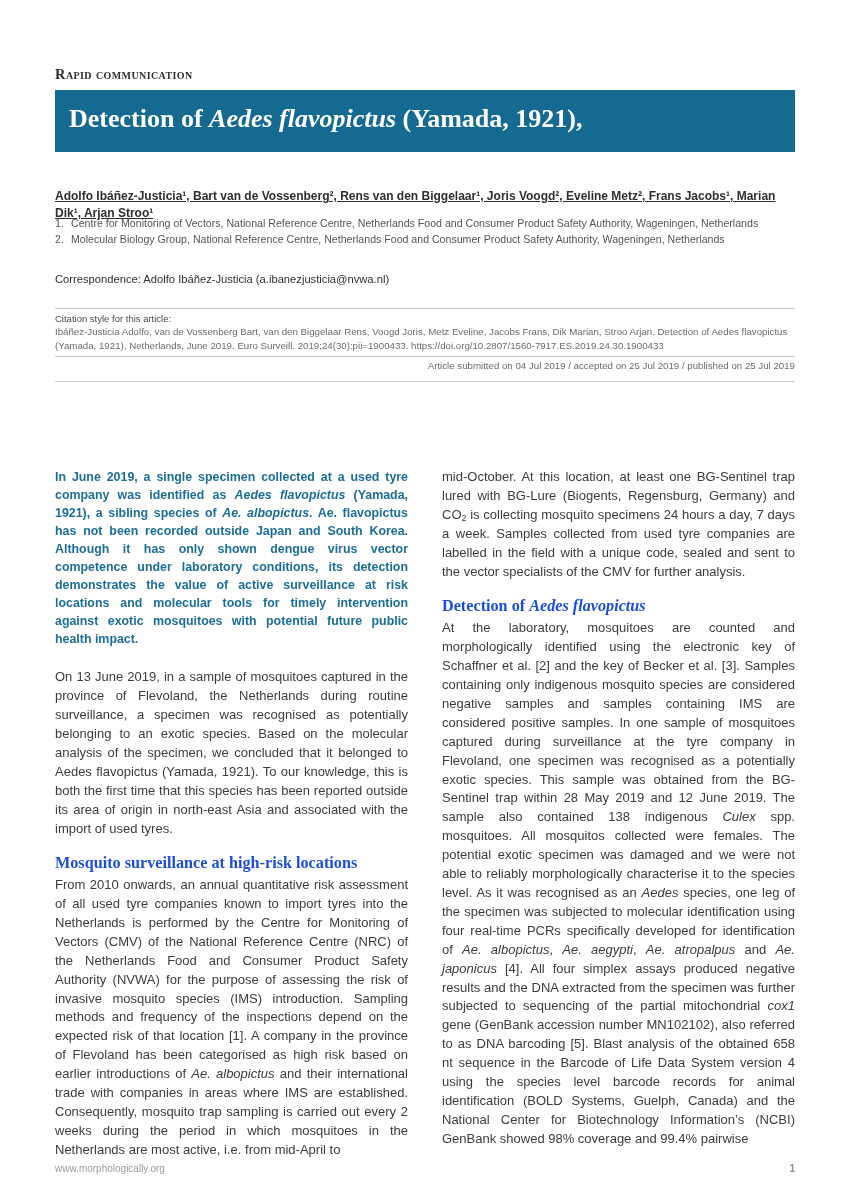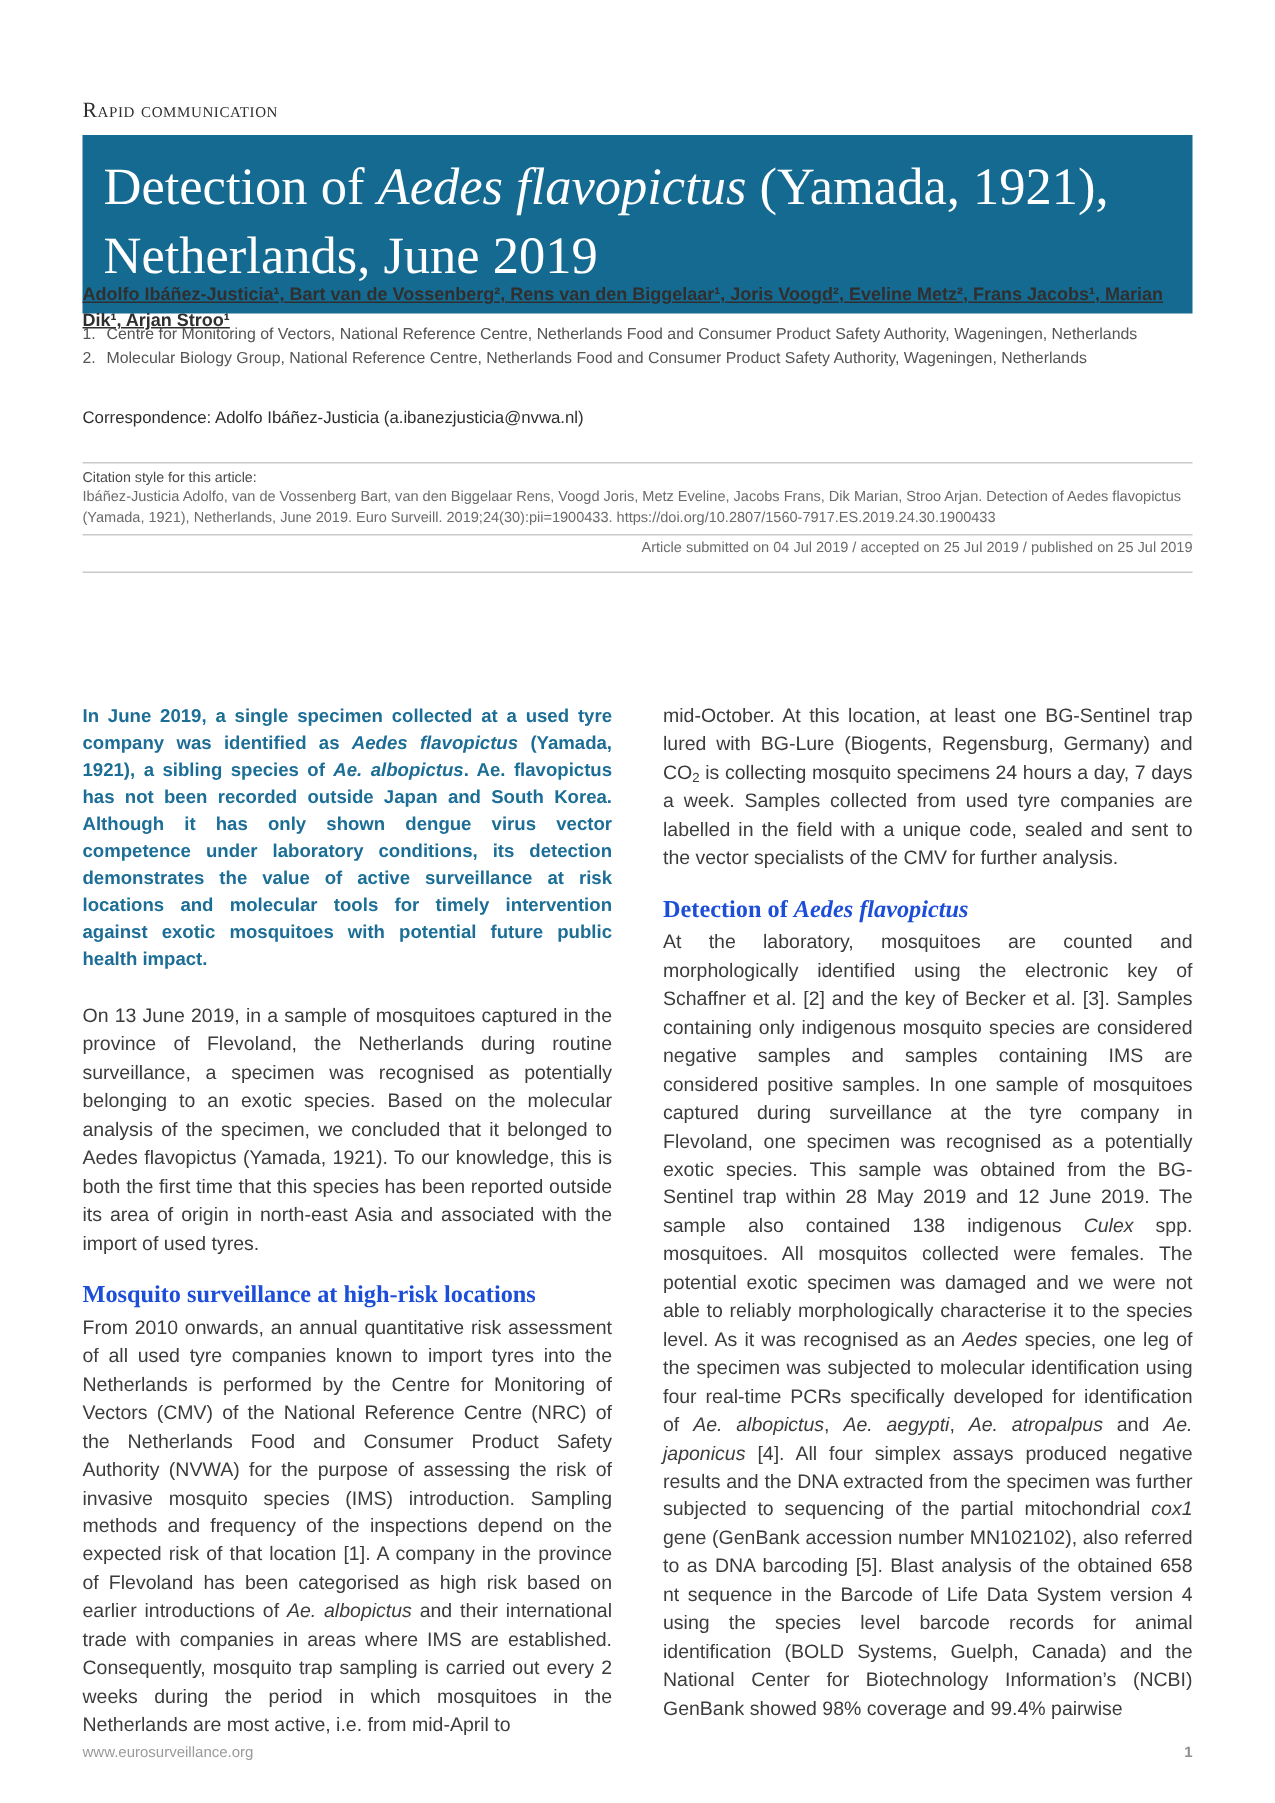--- a/index.html
+++ b/index.html
@@ -22,44 +22,44 @@
     inset: 0;
     padding: 0;
   }
 
   
   .kicker {
     position: absolute;
     left: 55px;
     top: 66px;
     font-family: "Liberation Serif", serif;
-    font-weight: normal;
+    font-weight: bold;
     font-size: 14.5px;
     letter-spacing: 0.4px;
     color: #2e2e2e;
     font-variant: small-caps;
     text-transform: lowercase;
   }
   .kicker::first-letter { text-transform: uppercase; }
 
   .title-banner {
     position: absolute;
     left: 55px;
     top: 90px;
     width: 740px;
     background: #146a91;
     padding: 12px 14px 16px 14px;
     box-sizing: border-box;
   }
   .title-banner .title {
     font-family: "Liberation Serif", serif;
-    font-size: 35px;
+    font-size: 26px;
     line-height: 1.30;
     color: #ffffff;
-    font-weight: normal;
+    font-weight: bold;
     margin: 0;
   }
   .title i { font-style: italic; }
 
   
   .authors {
     position: absolute;
     left: 55px;
     top: 188px;
     width: 740px;
@@ -193,21 +193,20 @@
 </head>
 <body>
 
 <div class="page">
 
   <div class="kicker">Rapid communication</div>
 
   <div class="title-banner" style="background: rgb(20, 106, 145);">
     <h1 class="title">
       <span>Detection of </span><i>Aedes flavopictus</i><span> (Yamada, 1921),</span><br>
-      <span>Netherlands, June 2019</span>
     </h1>
   </div>
 
   <div class="authors">Adolfo Ibáñez-Justicia¹, Bart van de Vossenberg², Rens van den Biggelaar¹, Joris Voogd², Eveline Metz², Frans Jacobs¹, Marian Dik¹, Arjan Stroo¹</div>
 
   <div class="aff-list">
     <div class="aff-row">
       <span class="aff-num">1.</span>
       <span class="aff-txt">Centre for Monitoring of Vectors, National Reference Centre, Netherlands Food and Consumer Product Safety Authority, Wageningen, Netherlands</span>
     </div>
@@ -237,16 +236,16 @@
   </div>
 
   <div class="col col-right">
     <p class="body"><span>mid-October. At this location, at least one BG-Sentinel trap lured with BG-Lure (Biogents, Regensburg, Germany) and CO</span><sub>2</sub><span> is collecting mosquito specimens 24 hours a day, 7 days a week. Samples collected from used tyre companies are labelled in the field with a unique code, sealed and sent to the vector specialists of the CMV for further analysis.</span></p>
 
     <h2 class="section"><span>Detection of </span><i>Aedes flavopictus</i></h2>
 
     <p class="body tight"><span>At the laboratory, mosquitoes are counted and morphologically identified using the electronic key of Schaffner et al. [2] and the key of Becker et al. [3]. Samples containing only indigenous mosquito species are considered negative samples and samples containing IMS are considered positive samples. In one sample of mosquitoes captured during surveillance at the tyre company in Flevoland, one specimen was recognised as a potentially exotic species. This sample was obtained from the BG-Sentinel trap within 28 May 2019 and 12 June 2019. The sample also contained 138 indigenous </span><i>Culex</i><span> spp. mosquitoes. All mosquitos collected were females. The potential exotic specimen was damaged and we were not able to reliably morphologically characterise it to the species level. As it was recognised as an </span><i>Aedes</i><span> species, one leg of the specimen was subjected to molecular identification using four real-time PCRs specifically developed for identification of </span><i>Ae. albopictus</i><span>, </span><i>Ae. aegypti</i><span>, </span><i>Ae. atropalpus</i><span> and </span><i>Ae. japonicus</i><span> [4]. All four simplex assays produced negative results and the DNA extracted from the specimen was further subjected to sequencing of the partial mitochondrial </span><i>cox1</i><span> gene (GenBank accession number MN102102), also referred to as DNA barcoding [5]. Blast analysis of the obtained 658 nt sequence in the Barcode of Life Data System version 4 using the species level barcode records for animal identification (BOLD Systems, Guelph, Canada) and the National Center for Biotechnology Information’s (NCBI) GenBank showed 98% coverage and 99.4% pairwise</span></p>
   </div>
 
-  <div class="footer-url">www.eurosurveillance.org</div>
+  <div class="footer-url">www.morphologically.org</div>
   <div class="footer-page">1</div>
 
 </div>
 
 </body></html>

